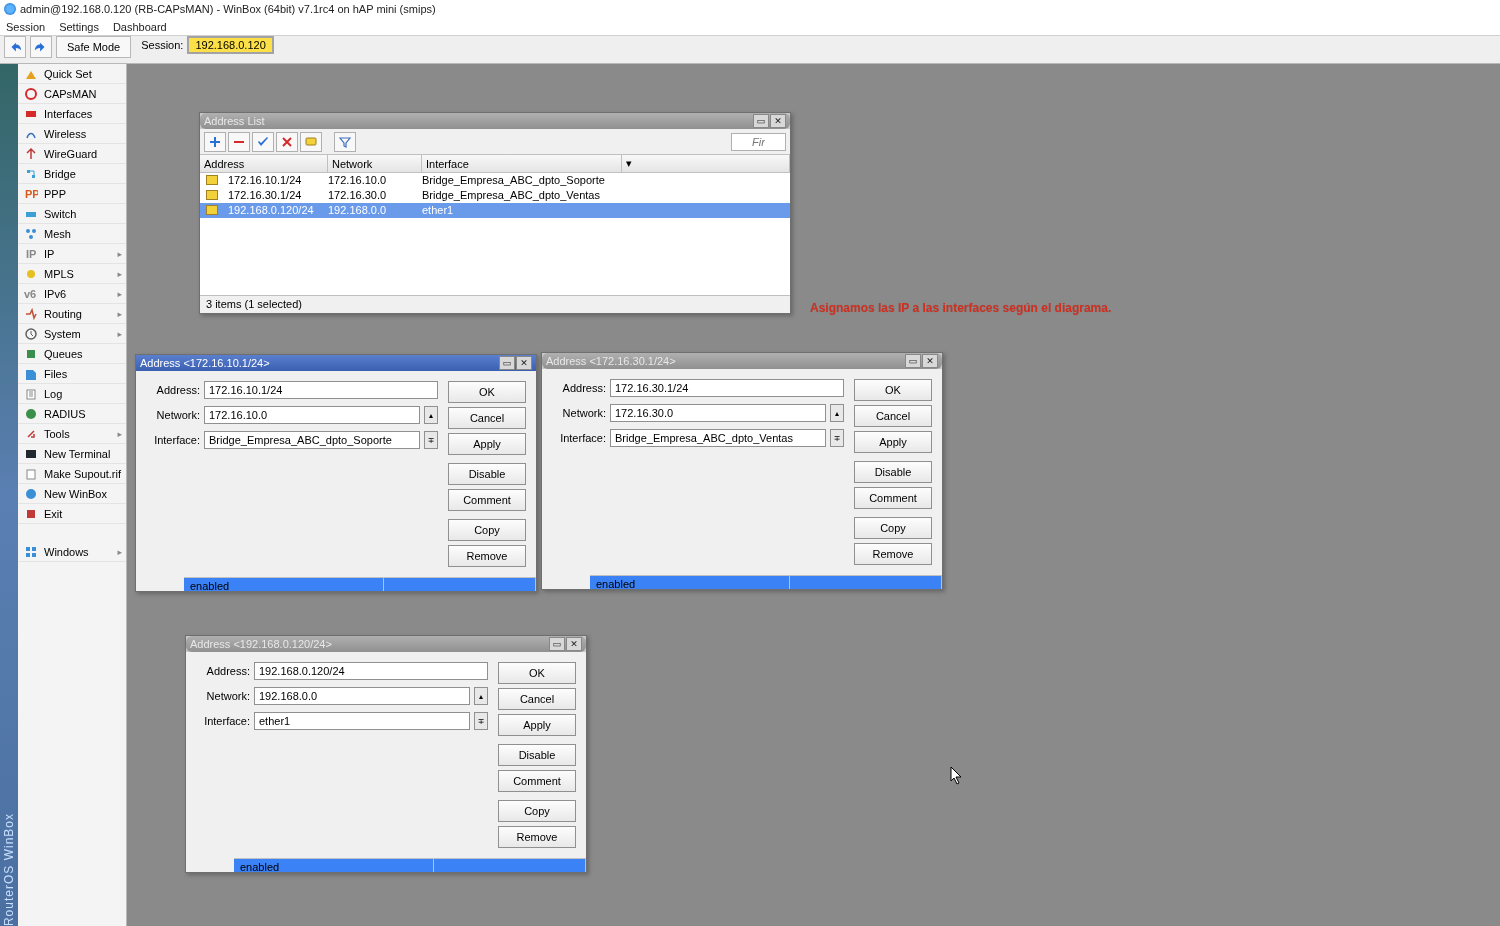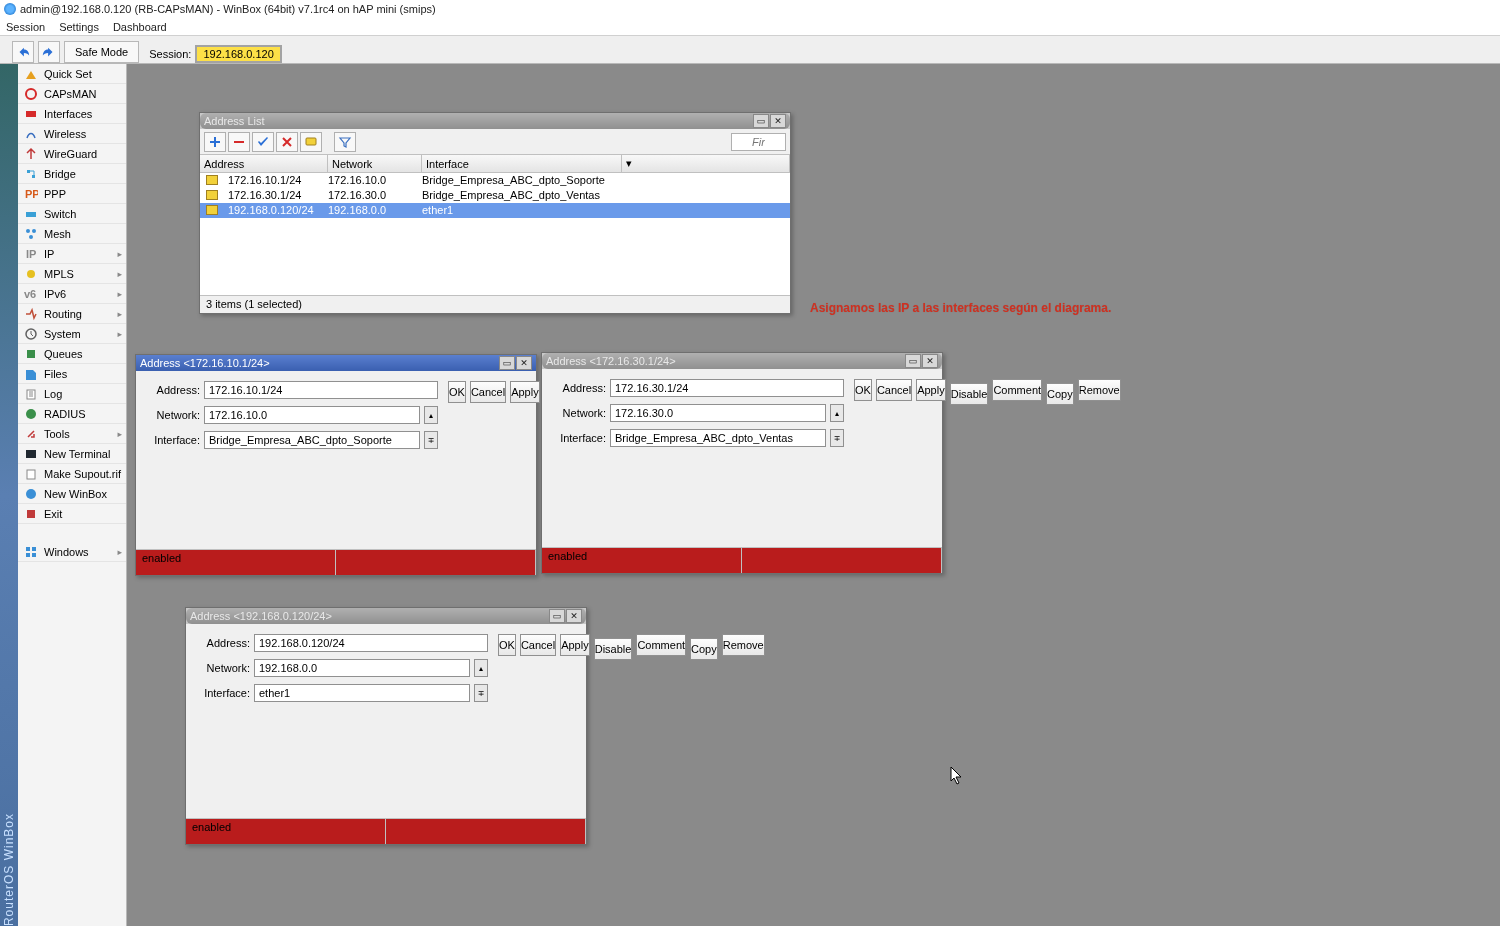--- a/index.html
+++ b/index.html
@@ -8,21 +8,21 @@
 
 .titlebar { height: 18px; background: #fff; display: flex; align-items: center; padding-left: 4px; gap: 4px; }
 .titlebar .tb-icon { width: 12px; height: 12px; border-radius: 50%; background: radial-gradient(circle,#5cb3ff 40%,#0a5cb3 100%); }
 .titlebar .tb-text { color: #222; }
 
 
 .menubar { height: 18px; background: #fff; display: flex; align-items: center; padding-left: 6px; gap: 14px; border-bottom: 1px solid #d0d0d0; }
 .menubar span { color: #222; cursor: default; }
 
 
-.toolbar { height: 28px; background: #efefef; border-bottom: 1px solid #b8b8b8; display: flex; align-items: flex-end; padding: 0 12px; gap: 4px; }
+.toolbar { height: 28px; background: #efefef; border-bottom: 1px solid #b8b8b8; display: flex; align-items: flex-start; padding: 0 4px; gap: 4px; }
 .tbtn { height: 22px; min-width: 22px; border: 1px solid #b8b8b8; background: #f8f8f8; display: inline-flex; align-items: center; justify-content: center; cursor: pointer; }
 .tbtn.wide { padding: 0 10px; }
 .tbtn svg { width: 14px; height: 14px; }
 .sess { margin-left: 6px; display: flex; align-items: center; gap: 4px; }
 .sess-box { border: 2px solid #a3a3a3; background: #fde047; padding: 1px 6px; min-width: 70px; }
 
 
 .main { position: absolute; left: 0; top: 64px; right: 0; bottom: 0; display: flex; }
 .vbar { width: 18px; background: linear-gradient(#366, #5a7fb2, #4a6fa0); display: flex; align-items: flex-end; justify-content: center; }
 .vbar-text { writing-mode: vertical-rl; transform: rotate(180deg); color: #c8e0ff; font-size: 12px; padding-bottom: 10px; letter-spacing: 1px; }
@@ -63,23 +63,23 @@
 .al-body { height: 122px; }
 .al-status { height: 18px; border-top: 1px solid #c0c0c0; background: #f0f0f0; padding: 2px 6px; }
 
 
 .ae-body { display: flex; padding: 10px; gap: 10px; }
 .ae-fields { flex: 1; display: flex; flex-direction: column; gap: 7px; }
 .ae-row { display: flex; align-items: center; gap: 4px; }
 .ae-row label { width: 54px; text-align: right; }
 .ae-row .inp { flex: 1; height: 18px; border: 1px solid #909090; background: #fff; padding: 0 4px; display: flex; align-items: center; }
 .ae-row .drop { width: 14px; height: 18px; border: 1px solid #909090; background: #e8e8e8; display: inline-flex; align-items: center; justify-content: center; font-size: 8px; cursor: pointer; }
-.ae-btns { width: 78px; display: flex; flex-direction: row; gap: 4px; }
+.ae-btns { width: 78px; display: flex; flex-direction: column; gap: 4px; }
 .ae-btns .abtn { height: 22px; border: 1px solid #909090; background: linear-gradient(#fdfdfd,#e8e8e8); display: flex; align-items: center; justify-content: center; cursor: pointer; }
-.ae-status { height: 26px; border-top: 1px solid #c0c0c0; background: #b91c1c; display: flex; }
+.ae-status { height: 14px; border-top: 1px solid #c0c0c0; background: #3b82f6; display: flex; margin-left: 48px; }
 .ae-status .st-cell { border-right: 1px solid #c0c0c0; padding: 2px 6px; }
 .ae-status .st-cell:first-child { width: 200px; }
 .ae-status .st-cell:last-child { flex: 1; }
 
 
 .annotation { position: absolute; color: #d03020; font-weight: bold; font-size: 12px; text-shadow: 0 0 1px rgba(0,0,0,.15); }
 
 
 .cursor { position: absolute; left: 823px; top: 702px; pointer-events:none;}
 
@@ -502,21 +502,21 @@
                 <div class="abtn" style="margin-top:4px;">Copy</div>
                 <div class="abtn" style="">Remove</div>
         </div>
       </div>
       <div class="ae-status">
         <div class="st-cell">enabled</div>
         <div class="st-cell"></div>
       </div>
     </div>
   </div>
-  <div class="win" style="left:58px; top:543px; width:402px;">
+  <div class="win" style="left:58px; top:571px; width:402px;">
     <div class="win-title inactive">
       <span>Address &lt;192.168.0.120/24&gt;</span>
       <div class="win-ctrls">
         <div class="wbtn">▭</div>
         <div class="wbtn">✕</div>
       </div>
     </div>
     <div class="win-body">
       <div class="ae-body" style="min-height:194px">
         <div class="ae-fields">

